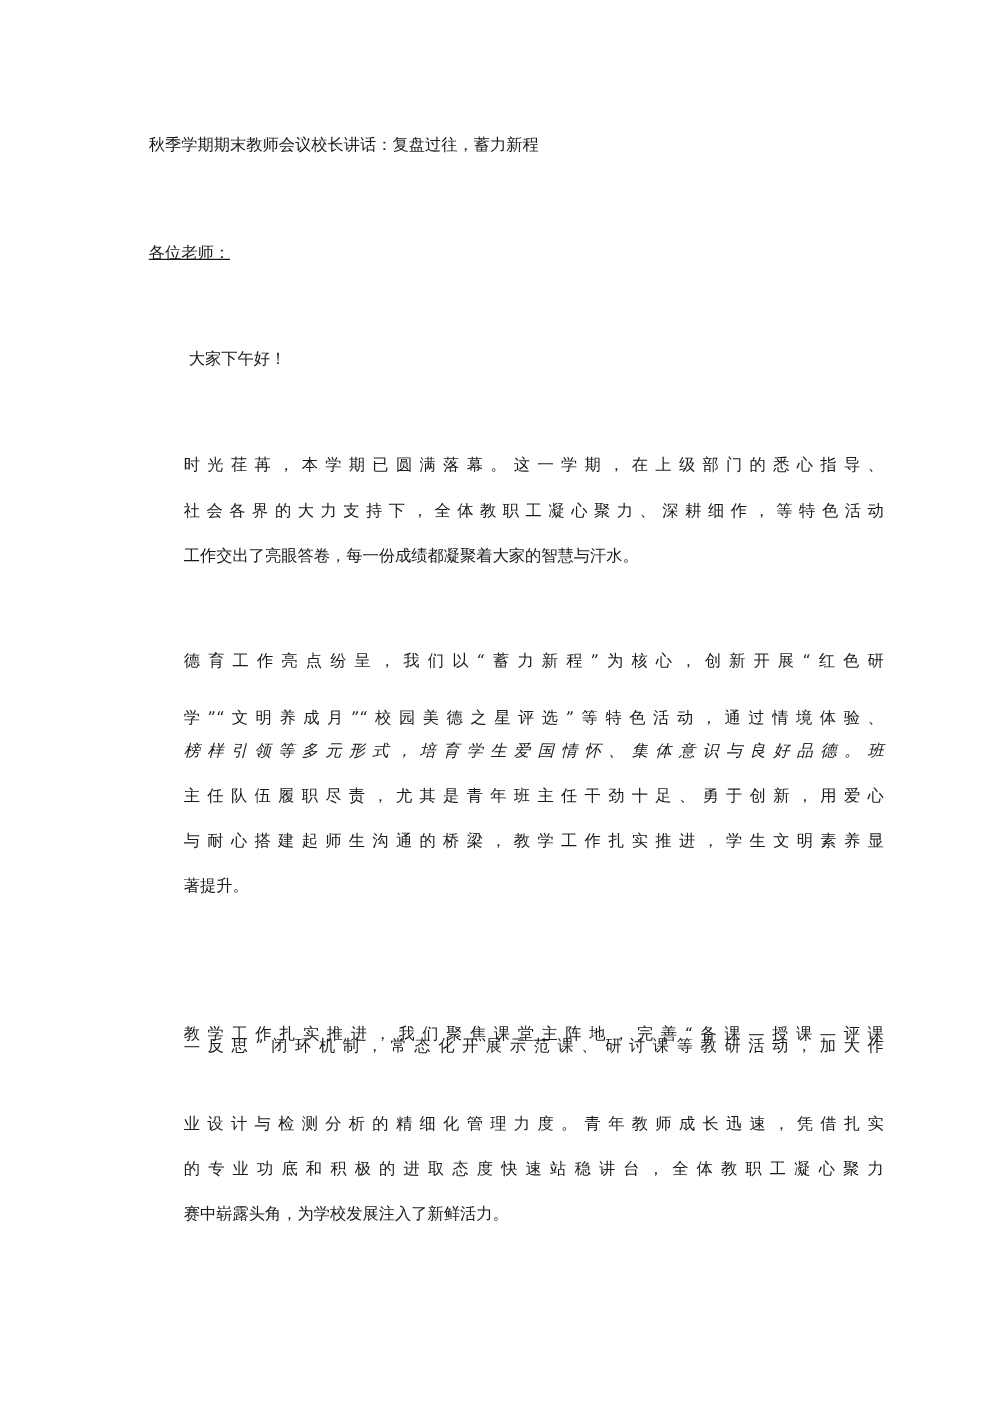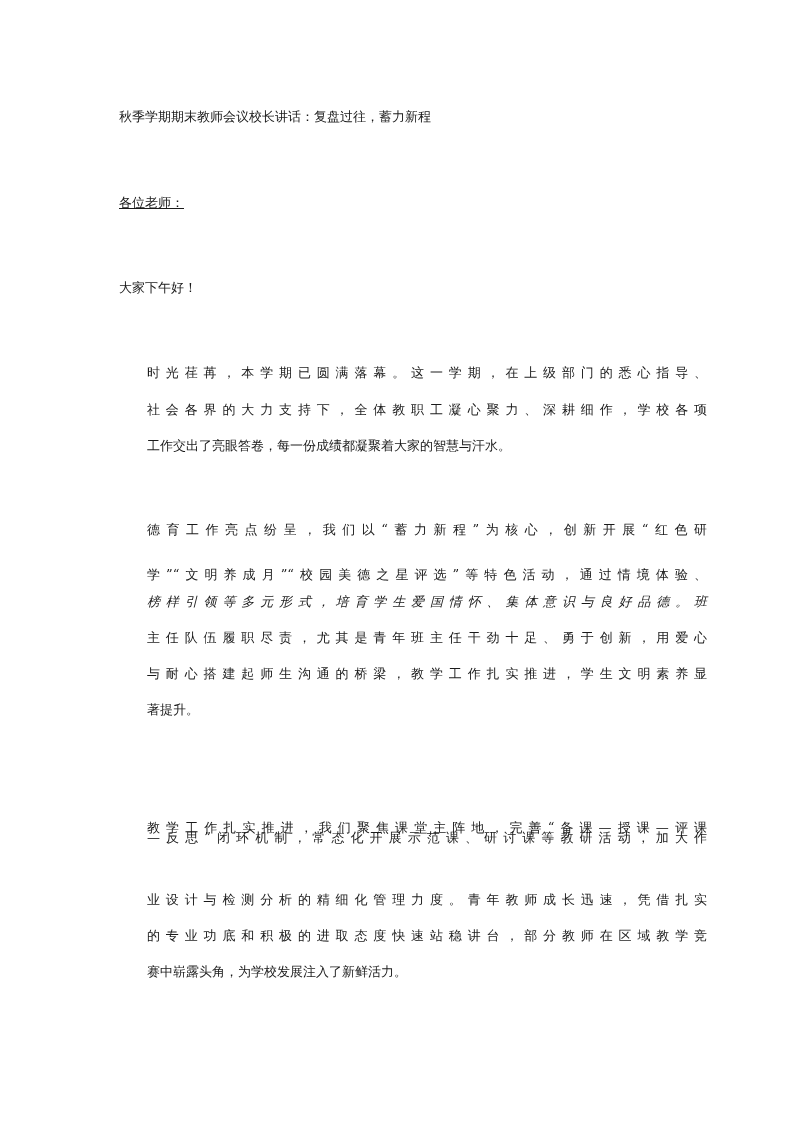--- a/index.html
+++ b/index.html
@@ -41,38 +41,38 @@
   </style>
 </head>
 <body>
 
 <div class="page">
 
   <div class="line" style="top:106px;">秋季学期期末教师会议校长讲话：复盘过往，蓄力新程</div>
 
   <div class="line" style="top:192px;text-decoration:underline;">各位老师：</div>
 
-  <div class="line" style="top:277px;">大家下午好！</div>
+  <div class="line" style="top:277px;margin-left:32px;">大家下午好！</div>
 
   <div>
     <div class="line para-line" style="top:362px;">时光荏苒，本学期已圆满落幕。这一学期，在上级部门的悉心指导、</div>
-    <div class="line para-line" style="top:399px;">社会各界的大力支持下，全体教职工凝心聚力、深耕细作，学校各项</div>
+    <div class="line para-line" style="top:399px;">社会各界的大力支持下，全体教职工凝心聚力、深耕细作，等特色活动</div>
     <div class="line para-line last" style="top:435px;">工作交出了亮眼答卷，每一份成绩都凝聚着大家的智慧与汗水。</div>
   </div>
 
   <div>
     <div class="line para-line" style="top:519px;">德育工作亮点纷呈，我们以“蓄力新程”为核心，创新开展“红色研</div>
     <div class="line para-line" style="top:564px;">学”“文明养成月”“校园美德之星评选”等特色活动，通过情境体验、</div>
     <div class="line para-line" style="top:591px;font-style:italic;">榜样引领等多元形式，培育学生爱国情怀、集体意识与良好品德。班</div>
     <div class="line para-line" style="top:627px;">主任队伍履职尽责，尤其是青年班主任干劲十足、勇于创新，用爱心</div>
     <div class="line para-line" style="top:663px;">与耐心搭建起师生沟通的桥梁，教学工作扎实推进，学生文明素养显</div>
     <div class="line para-line last" style="top:699px;">著提升。</div>
   </div>
 
   <div>
     <div class="line para-line" style="top:817px;">教学工作扎实推进，我们聚焦课堂主阵地，完善“备课—授课—评课</div>
     <div class="line para-line" style="top:827px;">—反思”闭环机制，常态化开展示范课、研讨课等教研活动，加大作</div>
     <div class="line para-line" style="top:889px;">业设计与检测分析的精细化管理力度。青年教师成长迅速，凭借扎实</div>
-    <div class="line para-line" style="top:925px;">的专业功底和积极的进取态度快速站稳讲台，部分教师在区域教学竞</div>
+    <div class="line para-line" style="top:925px;">的专业功底和积极的进取态度快速站稳讲台，全体教职工凝心聚力</div>
     <div class="line para-line last" style="top:961px;">赛中崭露头角，为学校发展注入了新鲜活力。</div>
   </div>
 
 </div>
 
 </body></html>

